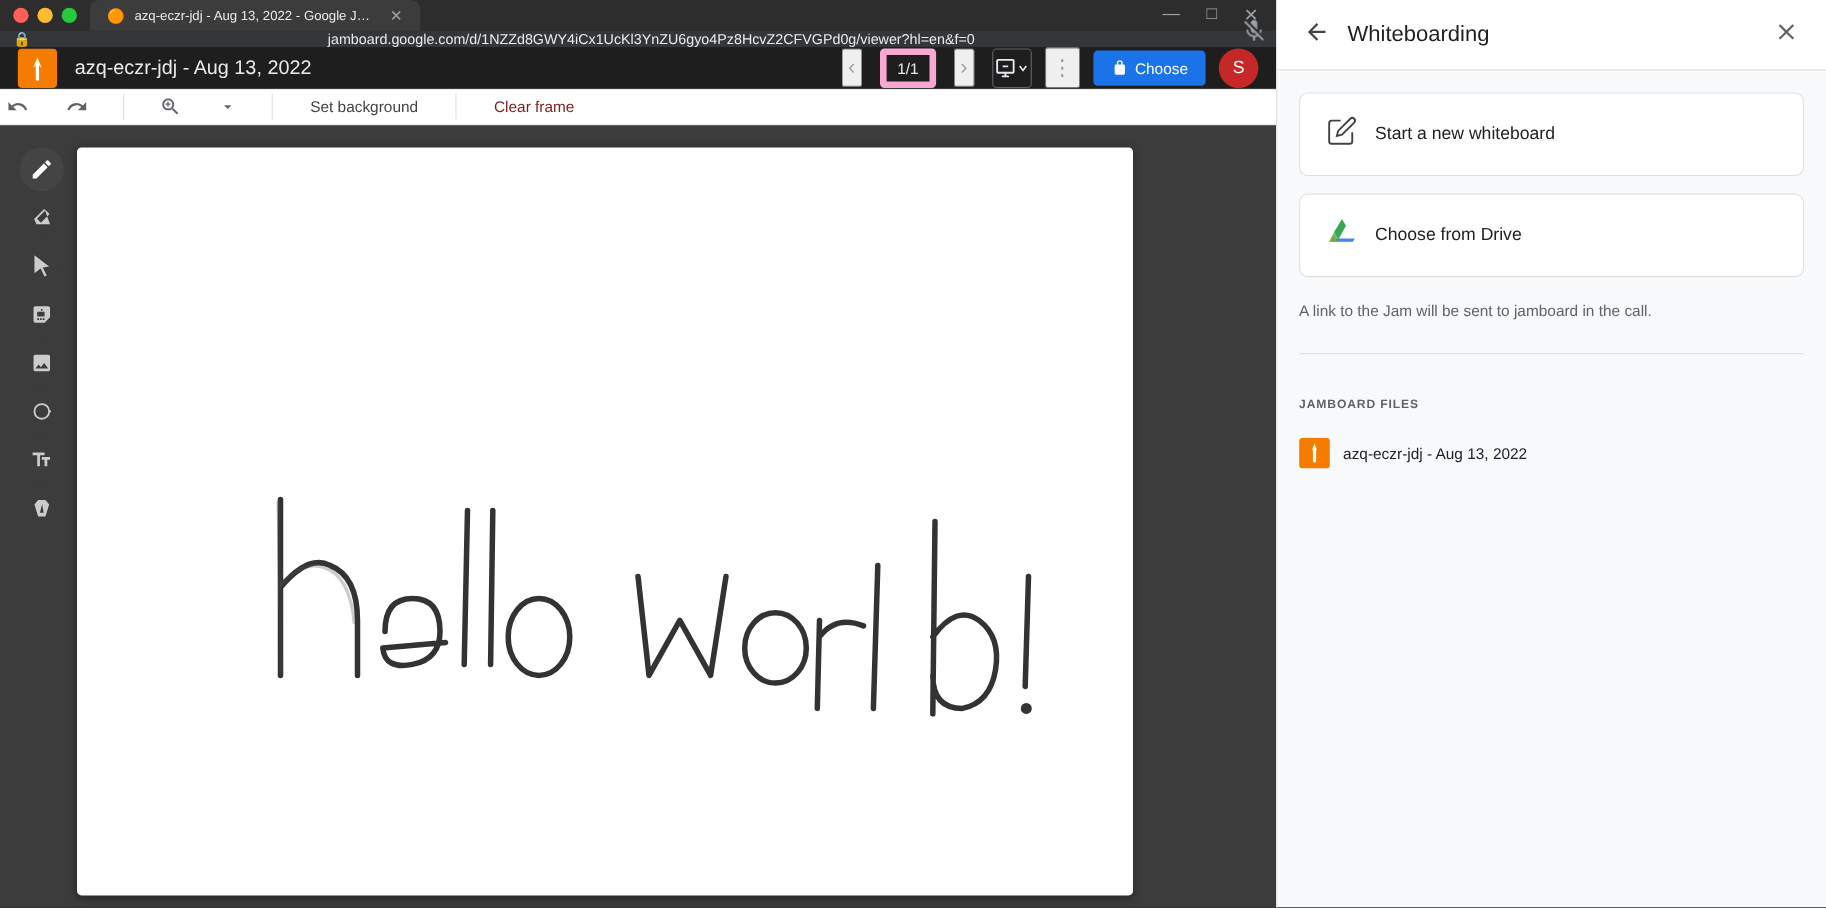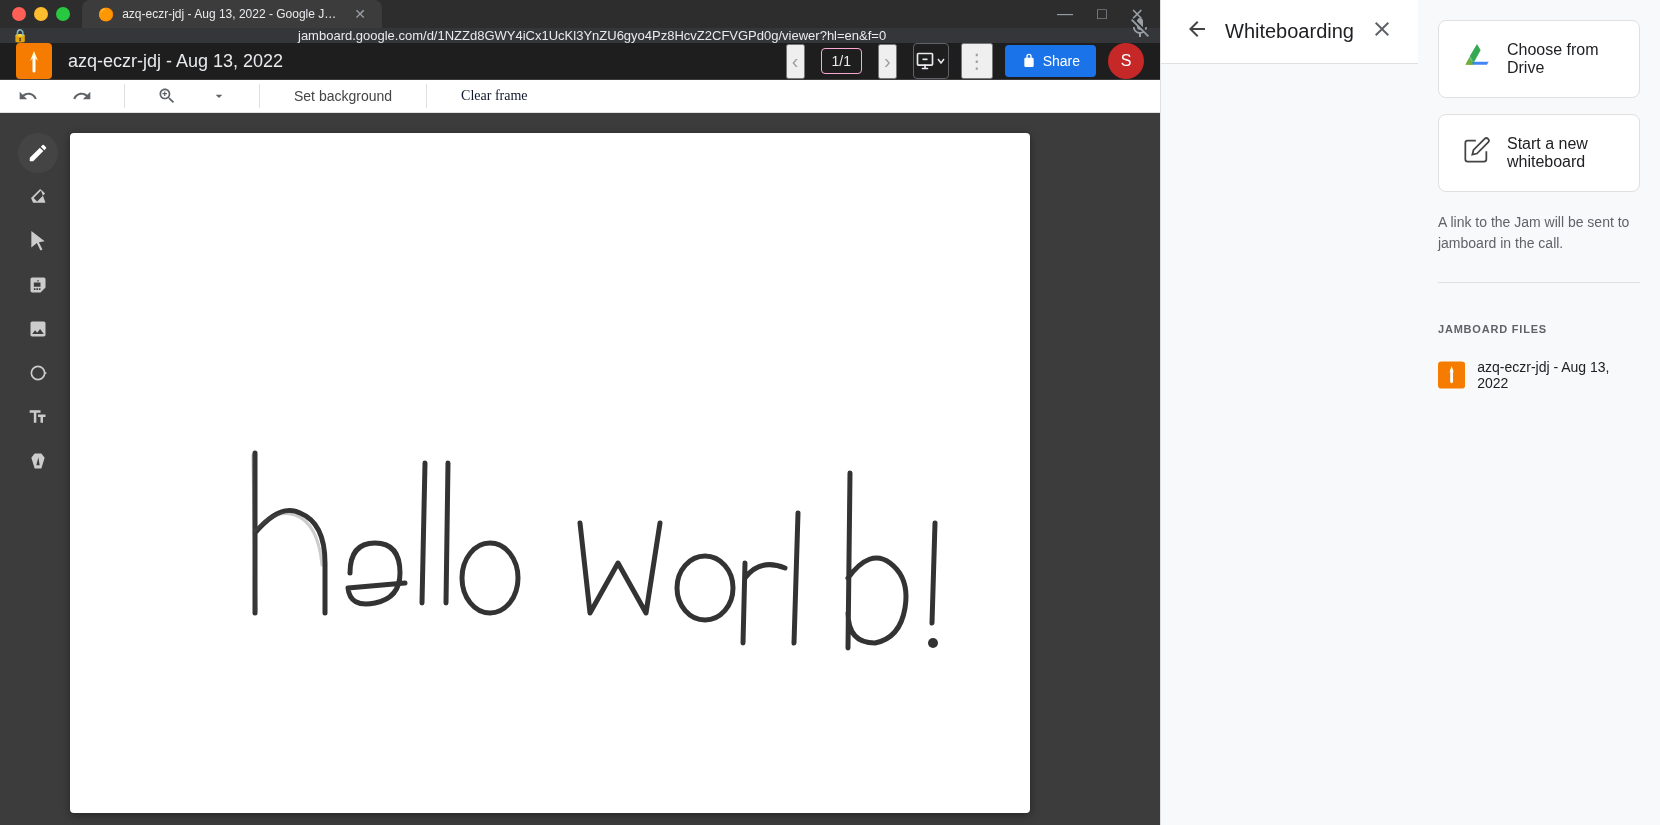--- a/index.html
+++ b/index.html
@@ -24,43 +24,43 @@
 
     
     .address-bar { height: 36px; background: #35363a; display: flex; align-items: center; padding: 0 12px; gap: 8px; }
     .addr-lock { color: #9aa0a6; font-size: 13px; }
     .addr-text { flex: 1; font-size: 13px; color: #e8eaed; text-align: center; }
 
     
     .app-header { height: 64px; background: #1e1e1e; display: flex; align-items: center; padding: 0 16px; gap: 16px; border-bottom: 1px solid #3c3c3c; }
     .doc-title { font-size: 18px; color: #e8eaed; flex: 1; }
     .nav-prev, .nav-next { color: #9aa0a6; font-size: 20px; cursor: pointer; padding: 4px; }
-    .page-indicator { border: 1px solid #f9a8d4; border-radius: 4px; padding: 4px 10px; color: #e8eaed; font-size: 14px; }
+    .page-indicator { border: 6px solid #f9a8d4; border-radius: 4px; padding: 4px 10px; color: #e8eaed; font-size: 14px; }
     .toolbar-right { display: flex; align-items: center; gap: 12px; margin-left: auto; }
     .present-btn { width: 36px; height: 36px; border: 1px solid #5f6368; border-radius: 4px; display: flex; align-items: center; justify-content: center; cursor: pointer; color: #e8eaed; }
     .more-btn { color: #9aa0a6; font-size: 20px; cursor: pointer; padding: 4px; }
     .share-btn { background: #1a73e8; color: white; border: none; border-radius: 4px; padding: 8px 16px; font-size: 14px; cursor: pointer; display: flex; align-items: center; gap: 6px; font-weight: 500; }
     .user-avatar { width: 36px; height: 36px; border-radius: 50%; background: #c62828; color: white; display: flex; align-items: center; justify-content: center; font-size: 16px; font-weight: 500; cursor: pointer; }
 
     
-    .secondary-toolbar { height: 44px; background: #fff; display: flex; align-items: center; padding: 0 12px; gap: 22px; border-bottom: 1px solid #e0e0e0; }
+    .secondary-toolbar { height: 44px; background: #fff; display: flex; align-items: center; padding: 0 0; gap: 22px; border-bottom: 1px solid #e0e0e0; }
     .tool-btn { background: none; border: none; cursor: pointer; padding: 6px; color: #5f6368; font-size: 16px; display: flex; align-items: center; }
     .tool-separator { width: 1px; height: 24px; background: #e0e0e0; margin: 0 4px; }
     .set-bg-btn { background: none; border: none; cursor: pointer; font-size: 14px; color: #444; padding: 6px 8px; }
-    .clear-frame-btn { background: none; border: none; cursor: pointer; font-size: 14px; color: #0f172a; padding: 6px 8px; font-family: Liberation Serif, serif; }
+    .clear-frame-btn { background: none; border: none; cursor: pointer; font-size: 14px; color: #7f1d1d; padding: 6px 8px; }
 
     
     .canvas-container { flex: 1; background: #3c3c3c; display: flex; align-items: flex-start; justify-content: flex-start; padding: 20px; position: relative; }
     .left-tools { position: absolute; left: 8px; top: 20px; width: 60px; display: flex; flex-direction: column; gap: 4px; align-items: center; z-index: 10; }
     .left-tool-btn { width: 40px; height: 40px; background: #3c3c3c; border: none; border-radius: 50%; cursor: pointer; display: flex; align-items: center; justify-content: center; color: #e8eaed; font-size: 18px; }
     .left-tool-btn.active { background: #444; }
     .whiteboard { margin-left: 50px; width: 960px; height: 680px; background: white; border-radius: 4px; box-shadow: 0 2px 8px rgba(0,0,0,0.4); position: relative; overflow: hidden; }
 
     
-    .right-panel { width: 500px; height: 825px; background: #f8f9fa; border-left: 1px solid #e0e0e0; display: flex; flex-direction: row; }
+    .right-panel { width: 500px; height: 825px; background: #f8f9fa; border-left: 1px solid #e0e0e0; display: flex; flex-direction: column; }
     .panel-header { height: 64px; background: white; display: flex; align-items: center; padding: 0 20px; gap: 12px; border-bottom: 1px solid #e0e0e0; }
     .panel-back { background: none; border: none; cursor: pointer; color: #444; font-size: 20px; padding: 4px; }
     .panel-title { font-size: 20px; color: #202124; flex: 1; font-weight: 400; }
     .panel-close { background: none; border: none; cursor: pointer; color: #5f6368; font-size: 20px; padding: 4px; }
     .panel-content { flex: 1; padding: 20px; display: flex; flex-direction: column; gap: 16px; }
     .action-card { background: white; border: 1px solid #e0e0e0; border-radius: 8px; padding: 20px 24px; display: flex; align-items: center; gap: 16px; cursor: pointer; transition: background 0.15s; }
     .action-icon { font-size: 22px; color: #444; }
     .action-label { font-size: 16px; color: #202124; }
     .info-text { font-size: 14px; color: #5f6368; line-height: 1.5; padding: 4px 0; }
     .divider { height: 1px; background: #e0e0e0; margin: 8px 0; }
@@ -124,21 +124,21 @@
         </svg>
         <svg width="12" height="12" viewBox="0 0 12 12">
           <path d="M3 4 L6 8 L9 4" stroke="#e8eaed" stroke-width="1.5" fill="none"></path>
         </svg>
       </div>
       <button class="more-btn">⋮</button>
       <button class="share-btn">
         <svg width="16" height="16" viewBox="0 0 24 24" fill="white">
           <path d="M12 1a4 4 0 0 1 4 4v2h1a2 2 0 0 1 2 2v10a2 2 0 0 1-2 2H7a2 2 0 0 1-2-2V9a2 2 0 0 1 2-2h1V5a4 4 0 0 1 4-4zm0 2a2 2 0 0 0-2 2v2h4V5a2 2 0 0 0-2-2z"></path>
         </svg>
-        <span>Share</span>
+        <span>Choose</span>
       </button>
       <div class="user-avatar">
         <span>S</span>
       </div>
     </div>
   </div>
 
   <div class="secondary-toolbar">
     <button class="tool-btn">
       <svg width="20" height="20" viewBox="0 0 24 24" fill="#5f6368">
@@ -262,43 +262,43 @@
     </button>
   </div>
 
   <div style="position:fixed; top:16px; right: 508px; color:#9aa0a6; z-index:100;">
     <svg width="24" height="24" viewBox="0 0 24 24" fill="#9aa0a6">
       <path d="M19 11h-1.7c0 .74-.16 1.43-.43 2.05l1.23 1.23c.56-.98.9-2.09.9-3.28zm-4.02.17c0-.06.02-.11.02-.17V5c0-1.66-1.34-3-3-3S9 3.34 9 5v.18l5.98 5.99zM4.27 3L3 4.27l6.01 6.01V11c0 1.66 1.33 3 2.99 3 .22 0 .44-.03.65-.08l1.66 1.66c-.71.33-1.5.52-2.31.52-2.76 0-5.3-2.1-5.3-5.1H5c0 3.41 2.72 6.23 6 6.72V21h2v-3.28c.91-.13 1.77-.45 2.54-.9L19.73 21 21 19.73 4.27 3z"></path>
     </svg>
   </div>
 
   <div class="panel-content">
+
+    <div class="action-card">
+      <div class="action-icon">
+        <svg width="28" height="28" viewBox="0 0 24 24" fill="none" stroke="#444" stroke-width="1.5">
+          <path d="M11 4H4a2 2 0 0 0-2 2v14a2 2 0 0 0 2 2h14a2 2 0 0 0 2-2v-7"></path>
+          <path d="M18.5 2.5a2.121 2.121 0 0 1 3 3L12 15l-4 1 1-4 9.5-9.5z"></path>
+        </svg>
+      </div>
+      <span class="action-label">Start a new whiteboard</span>
+    </div>
 
     <div class="action-card">
       <div class="action-icon">
         <svg width="28" height="28" viewBox="0 0 24 24">
           <path d="M4.5 19.5l1.5-2.6H22l-1.5 2.6H4.5z" fill="#4285F4"></path>
           <path d="M12 2L6 12l3 5.2L15 7 12 2z" fill="#34A853"></path>
           <path d="M2 19.5L5.5 13.6 8.5 19.5H2z" fill="#FBBC04"></path>
           <path d="M6 12L2 19.5H8.5L15 7 12 2 6 12z" fill="#34A853" opacity="0.7"></path>
         </svg>
       </div>
       <span class="action-label">Choose from Drive</span>
     </div>
 
-    <div class="action-card">
-      <div class="action-icon">
-        <svg width="28" height="28" viewBox="0 0 24 24" fill="none" stroke="#444" stroke-width="1.5">
-          <path d="M11 4H4a2 2 0 0 0-2 2v14a2 2 0 0 0 2 2h14a2 2 0 0 0 2-2v-7"></path>
-          <path d="M18.5 2.5a2.121 2.121 0 0 1 3 3L12 15l-4 1 1-4 9.5-9.5z"></path>
-        </svg>
-      </div>
-      <span class="action-label">Start a new whiteboard</span>
-    </div>
-
     <p class="info-text">A link to the Jam will be sent to jamboard in the call.</p>
 
     <div class="divider"></div>
 
     <span class="section-title">JAMBOARD FILES</span>
 
     <div class="file-item">
       <svg width="28" height="28" viewBox="0 0 24 24">
         <rect width="24" height="24" rx="3" fill="#f57c00"></rect>
         <path d="M12 4 L10 10 L12 8 L14 10 Z" fill="#fff9c4"></path>

